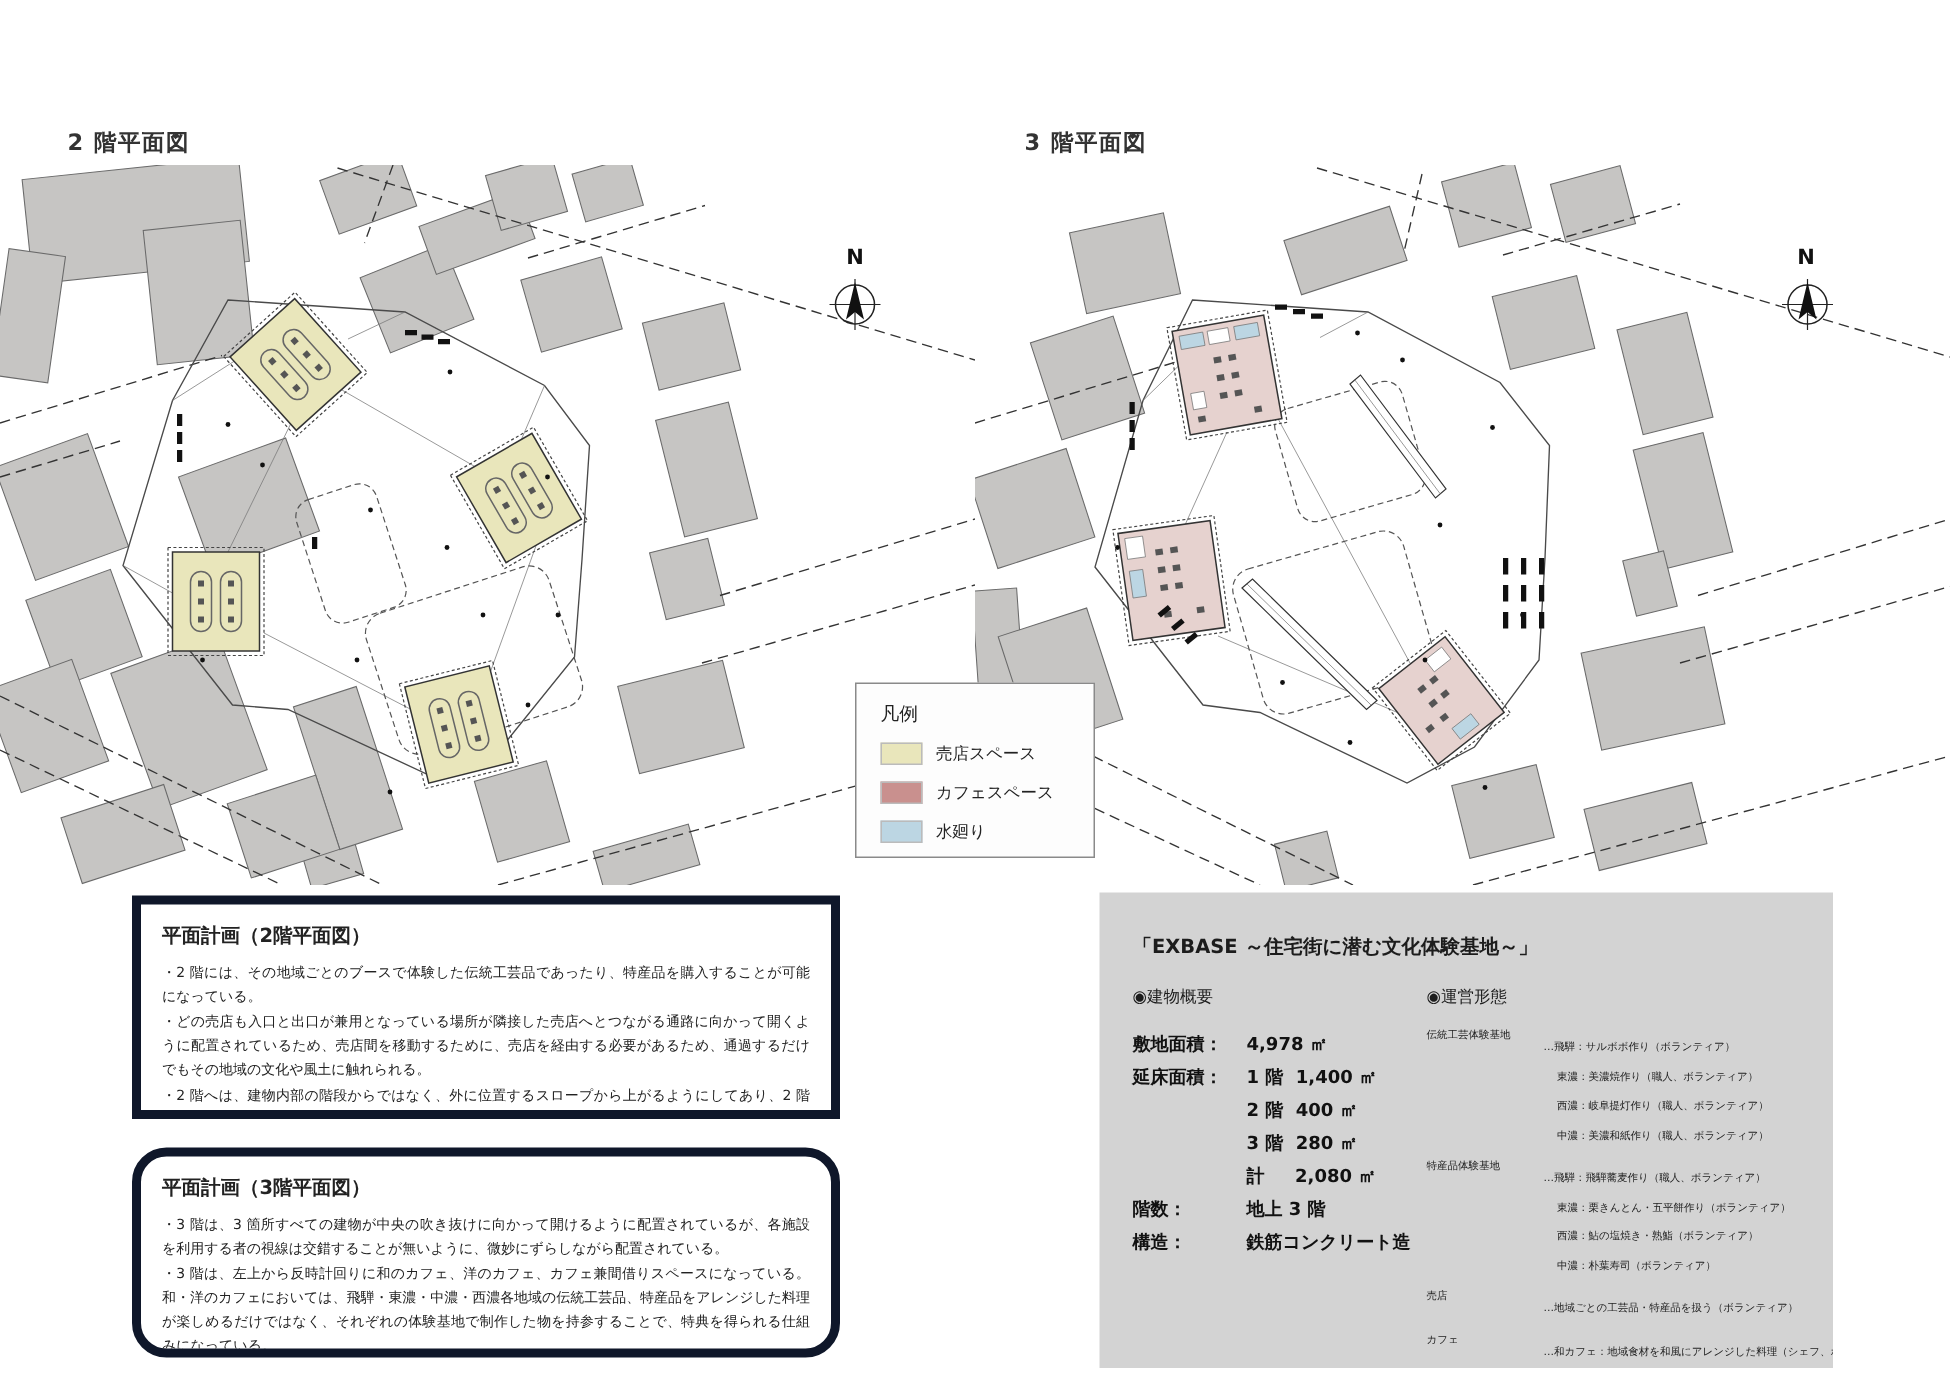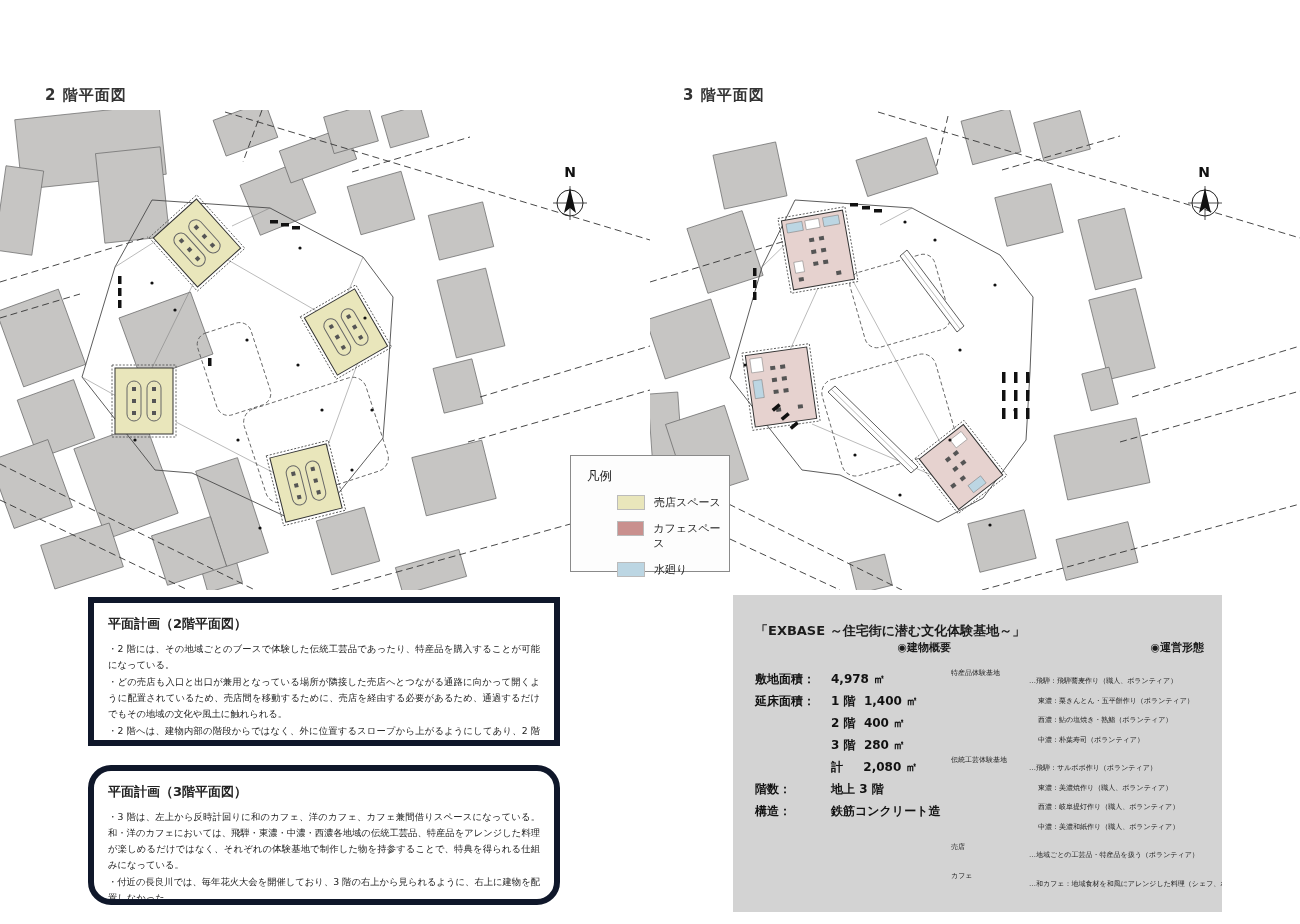--- a/index.html
+++ b/index.html
@@ -17,40 +17,40 @@
   .north-label{position:absolute;top:164px;width:16px;text-align:center;
     font-size:14px;font-weight:bold;color:#111;}
   #north-left{left:562px;}
   #north-right{left:1196px;}
 
   
   #legend{position:absolute;left:570px;top:455px;width:160px;height:117px;
     background:#fdfdfd;border:1px solid #8a8a8a;box-sizing:border-box;
     padding:12px 0 0 16px;z-index:5;}
   #legend .legend-heading{font-size:12.5px;font-weight:normal;color:#222;margin-bottom:10px;}
-  .legend-item{display:flex;align-items:flex-start;margin-bottom:11px;margin-left:30px;}
+  .legend-item{display:flex;align-items:flex-end;margin-bottom:11px;}
   .legend-swatch{width:26px;height:13px;margin-right:9px;border:0.5px solid #bbb;}
   .legend-label{font-size:11px;color:#222;}
 
   
   .note-panel{position:absolute;left:88px;width:472px;background:#fff;
     border:6px solid #0f172a;box-sizing:border-box;padding:12px 14px 8px 14px;overflow:hidden;}
   #note-2f{top:597px;height:149px;}
   #note-3f{top:765px;height:140px;border-radius:23px;}
   .note-heading{font-size:13px;font-weight:bold;color:#222;margin:0 0 8px 0;}
   .note-bullet{font-size:9.3px;line-height:1.72;color:#222;margin:0 0 1px 0;text-align:justify;}
 
   
   #project-panel{position:absolute;left:733px;top:595px;width:489px;height:317px;
     background:#d3d3d3;box-sizing:border-box;padding:27px 18px 0 22px;overflow:hidden;}
-  #project-title{font-size:13px;font-weight:bold;color:#1c1c1c;}
+  #project-title{font-size:13px;font-weight:bold;color:#1c1c1c;margin-bottom:17px;}
   .rp-cols{display:flex;}
   .rp-left{width:196px;flex:none;}
   .rp-right{flex:1;min-width:0;}
-  .rp-heading{font-size:11px;font-weight:bold;color:#1c1c1c;margin-bottom:13px;text-align:right;}
+  .rp-heading{font-size:11px;font-weight:normal;color:#1c1c1c;margin-bottom:13px;}
   .ov-row{display:flex;font-size:12px;line-height:22px;color:#111;}
   .ov-label{width:76px;flex:none;font-weight:bold;}
   .ov-value{font-weight:bold;white-space:pre;}
   .op-group{display:flex;margin-bottom:9px;}
   .op-label{width:78px;flex:none;font-size:7px;color:#222;line-height:11.5px;}
   .op-lines{flex:1;min-width:0;}
   .op-line{font-size:7px;color:#222;line-height:11.5px;white-space:nowrap;}
   .op-line + .op-line{margin-left:9px;}
 
   
@@ -370,20 +370,21 @@
 
   <div class="note-panel" id="note-2f">
     <div class="note-heading">平面計画（2階平面図）</div>
     <p class="note-bullet">・2 階には、その地域ごとのブースで体験した伝統工芸品であったり、特産品を購入することが可能になっている。</p>
     <p class="note-bullet">・どの売店も入口と出口が兼用となっている場所が隣接した売店へとつながる通路に向かって開くように配置されているため、売店間を移動するために、売店を経由する必要があるため、通過するだけでもその地域の文化や風土に触れられる。</p>
     <p class="note-bullet">・2 階へは、建物内部の階段からではなく、外に位置するスロープから上がるようにしてあり、2 階は施設を利用する人以外も利用できるペデストリアンデッキのような役割も果たす。</p>
   </div>
 
   <div class="note-panel" id="note-3f">
     <div class="note-heading">平面計画（3階平面図）</div>
+    <p class="note-bullet">・3 階は、3 箇所すべての建物が中央の吹き抜けに向かって開けるように配置されているが、各施設を利用する者の視線は交錯することが無いように、微妙にずらしながら配置されている。</p>
     <p class="note-bullet">・3 階は、左上から反時計回りに和のカフェ、洋のカフェ、カフェ兼間借りスペースになっている。和・洋のカフェにおいては、飛騨・東濃・中濃・西濃各地域の伝統工芸品、特産品をアレンジした料理が楽しめるだけではなく、それぞれの体験基地で制作した物を持参することで、特典を得られる仕組みになっている。</p>
     <p class="note-bullet">・付近の長良川では、毎年花火大会を開催しており、3 階の右上から見られるように、右上に建物を配置しなかった。</p>
   </div>
 
   <div id="project-panel">
     <div id="project-title">「EXBASE ～住宅街に潜む文化体験基地～」</div>
     <div class="rp-cols">
       <div class="rp-left">
         <div class="rp-heading">◉建物概要</div>
         <div class="ov-row">
@@ -410,42 +411,42 @@
           <span class="ov-label">階数：</span>
           <span class="ov-value">地上 3 階</span>
         </div>
         <div class="ov-row">
           <span class="ov-label">構造：</span>
           <span class="ov-value">鉄筋コンクリート造</span>
         </div>
       </div>
       <div class="rp-right">
         <div class="rp-heading">◉運営形態</div>
+
+        <div class="op-group">
+          <span class="op-label">伝統工芸体験基地</span>
+          <span class="op-lines">
+            <span class="op-line">…飛騨：サルボボ作り（ボランティア）</span>
+            <span class="op-line">東濃：美濃焼作り（職人、ボランティア）</span>
+            <span class="op-line">西濃：岐阜提灯作り（職人、ボランティア）</span>
+            <span class="op-line">中濃：美濃和紙作り（職人、ボランティア）</span>
+          </span>
+        </div>
 
         <div class="op-group">
           <span class="op-label">特産品体験基地</span>
           <span class="op-lines">
             <span class="op-line">…飛騨：飛騨蕎麦作り（職人、ボランティア）</span>
             <span class="op-line">東濃：栗きんとん・五平餅作り（ボランティア）</span>
             <span class="op-line">西濃：鮎の塩焼き・熟鮨（ボランティア）</span>
             <span class="op-line">中濃：朴葉寿司（ボランティア）</span>
           </span>
         </div>
 
         <div class="op-group">
-          <span class="op-label">伝統工芸体験基地</span>
-          <span class="op-lines">
-            <span class="op-line">…飛騨：サルボボ作り（ボランティア）</span>
-            <span class="op-line">東濃：美濃焼作り（職人、ボランティア）</span>
-            <span class="op-line">西濃：岐阜提灯作り（職人、ボランティア）</span>
-            <span class="op-line">中濃：美濃和紙作り（職人、ボランティア）</span>
-          </span>
-        </div>
-
-        <div class="op-group">
           <span class="op-label">売店</span>
           <span class="op-lines">
             <span class="op-line">…地域ごとの工芸品・特産品を扱う（ボランティア）</span>
           </span>
         </div>
 
         <div class="op-group">
           <span class="op-label">カフェ</span>
           <span class="op-lines">
             <span class="op-line">…和カフェ：地域食材を和風にアレンジした料理（シェフ、ボランティア）</span>

